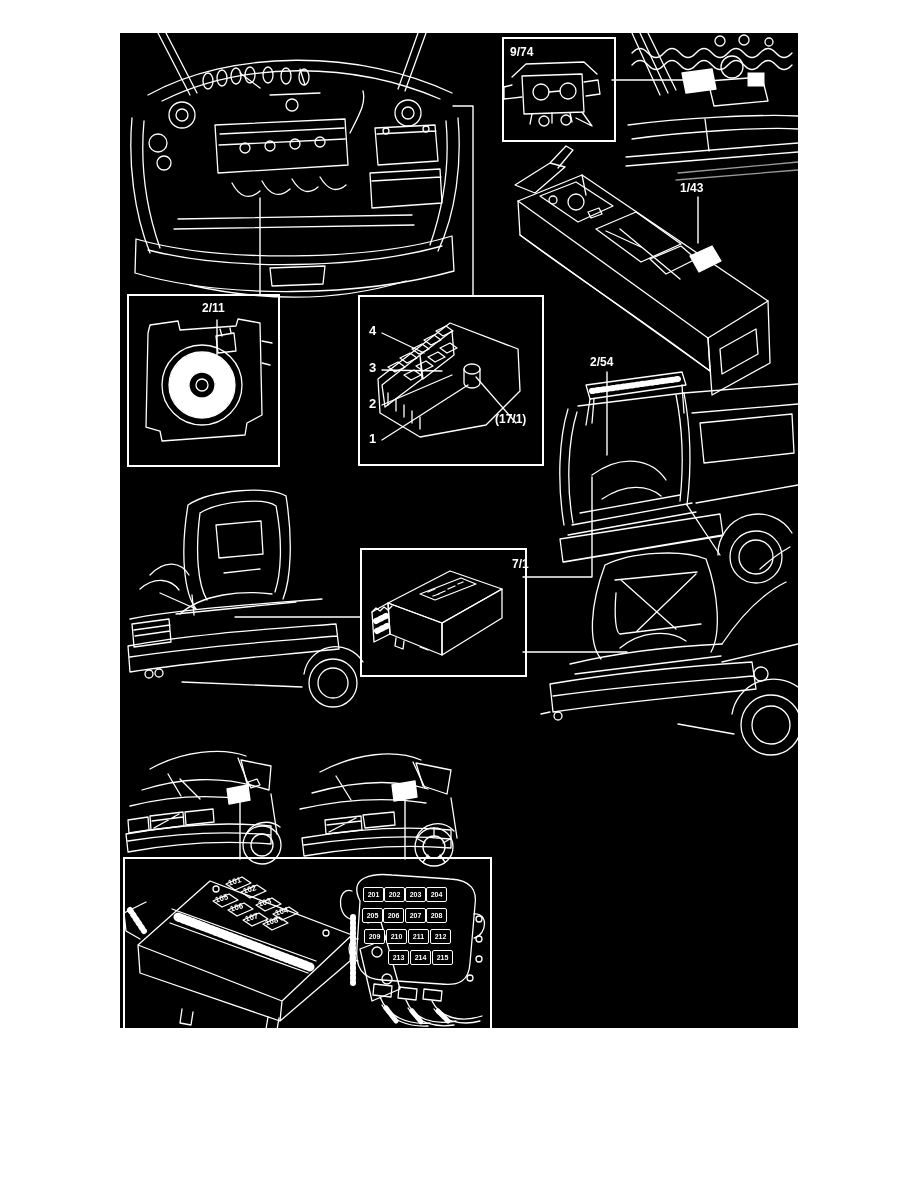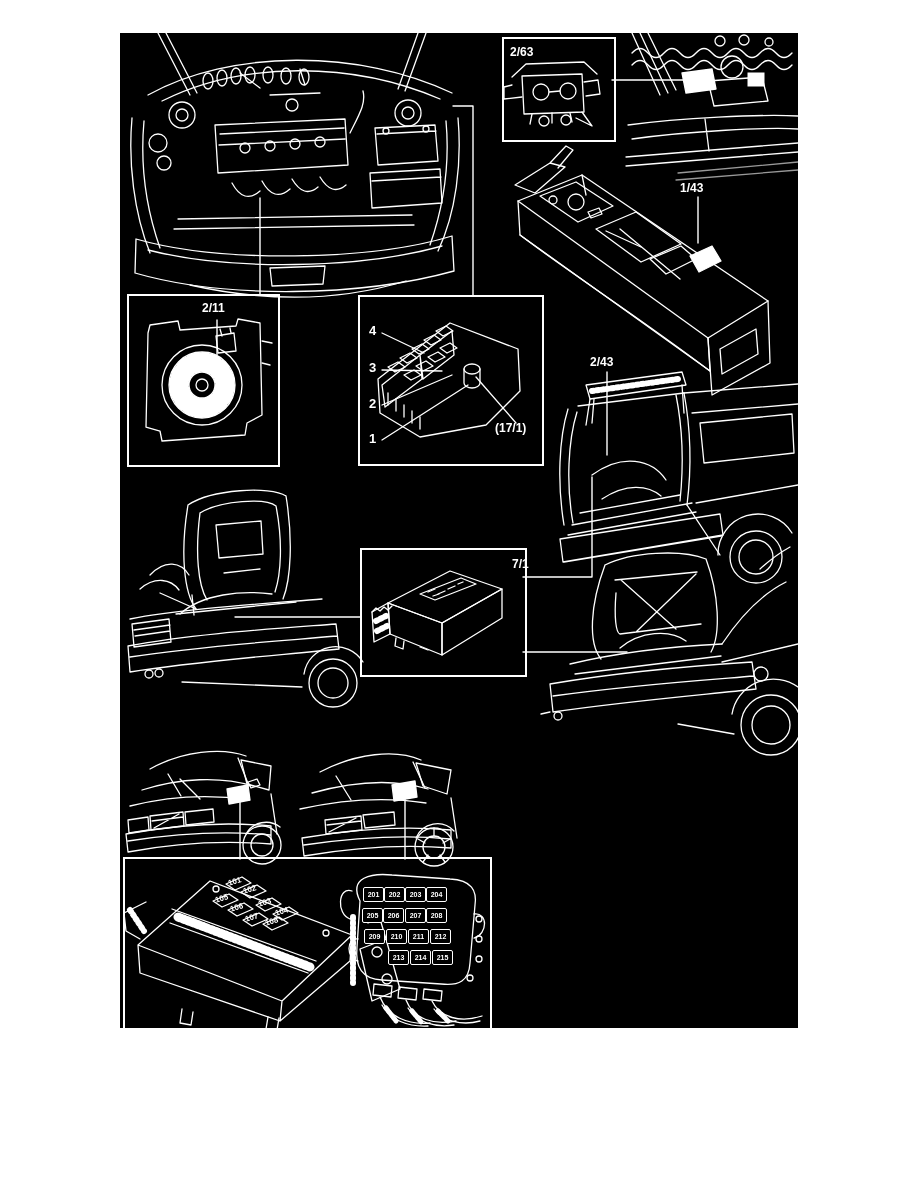--- a/index.html
+++ b/index.html
@@ -283,26 +283,26 @@
           <circle cx="350" cy="945" r="3"></circle>
   </g>
 </svg>
 
 <div class="box" style="left:382px;top:4px;width:110px;height:101px;"></div>
 <div class="box" style="left:7px;top:261px;width:149px;height:169px;"></div>
 <div class="box" style="left:238px;top:262px;width:182px;height:167px;"></div>
 <div class="box" style="left:240px;top:515px;width:163px;height:125px;"></div>
 <div class="box" style="left:3px;top:824px;width:365px;height:170px;"></div>
 
-<span class="lbl" style="left:390px;top:12px;">2/63</span>
+<span class="lbl" style="left:390px;top:12px;">9/74</span>
 <span class="lbl" style="left:560px;top:148px;">1/43</span>
 <span class="lbl" style="left:82px;top:268px;">2/11</span>
-<span class="lbl" style="left:470px;top:322px;">2/43</span>
+<span class="lbl" style="left:470px;top:322px;">2/54</span>
 <span class="lbl" style="left:392px;top:524px;">7/1</span>
-<span class="lbl" style="left:375px;top:388px;">(17/1)</span>
+<span class="lbl" style="left:375px;top:379px;">(17/1)</span>
 
 <span class="ptr" style="left:249px;top:291px;">4</span>
 <span class="ptr" style="left:249px;top:328px;">3</span>
 <span class="ptr" style="left:249px;top:364px;">2</span>
 <span class="ptr" style="left:249px;top:399px;">1</span>
 
 <span class="flbl" style="left:108px;top:844px;">101</span>
 <span class="flbl" style="left:123px;top:852px;">102</span>
 <span class="flbl" style="left:95px;top:861px;">105</span>
 <span class="flbl" style="left:110px;top:870px;">106</span>

